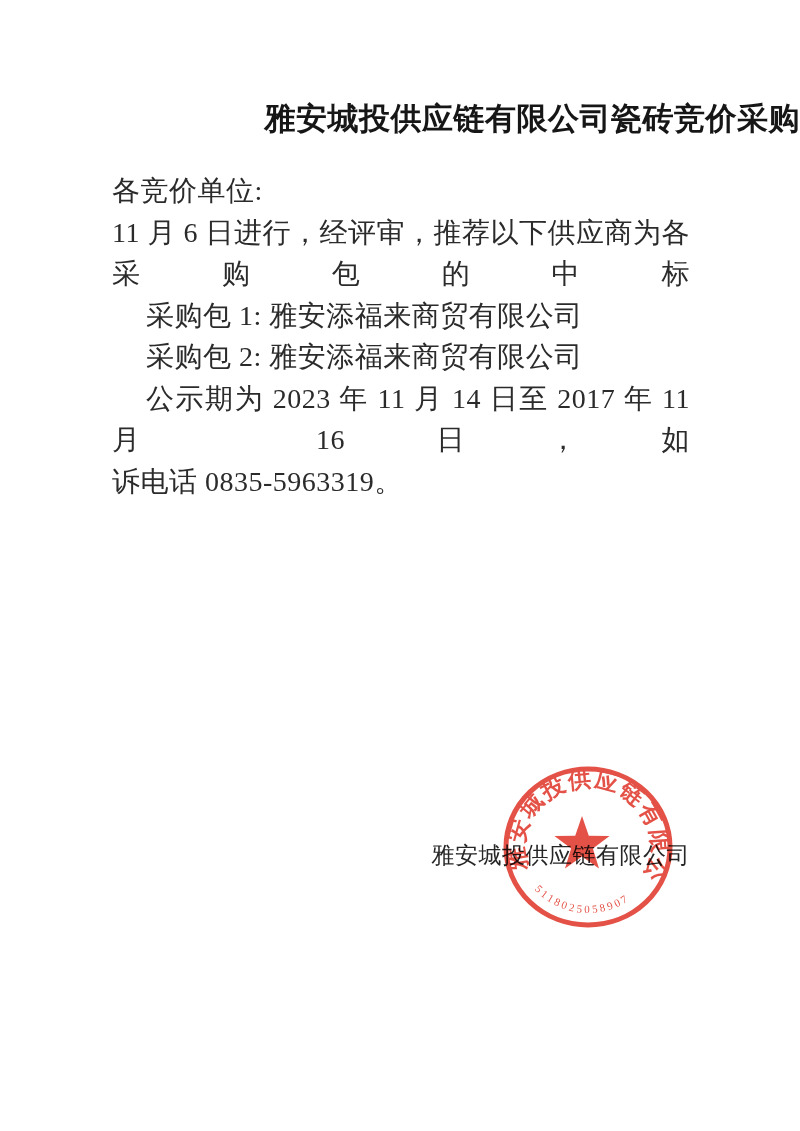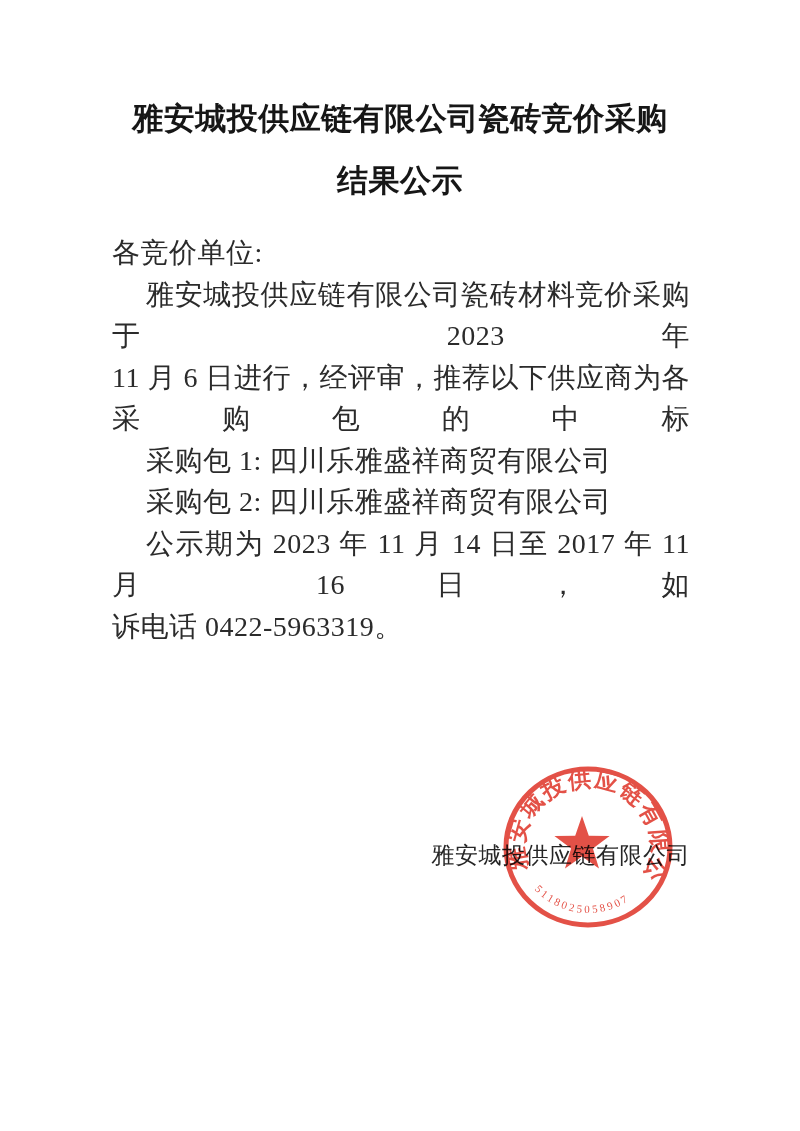--- a/index.html
+++ b/index.html
@@ -7,21 +7,21 @@
     position: relative;
     width: 800px;
     height: 1131px;
     background: #ffffff;
     overflow: hidden;
     font-family: "Liberation Serif", "DejaVu Serif", serif;
     color: #2b2b2b;
   }
   .title {
     margin: 88px 0 0 0;
-    text-align: center;
+    text-align: right;
     font-size: 31px;
     font-weight: bold;
     line-height: 62px;
     color: #161616;
     letter-spacing: 0.5px;
   }
   .doc-body {
     margin: 20px 0 0 112px;
     width: 578px;
     font-size: 28px;
@@ -58,31 +58,29 @@
   .seal .arc-name { font-size: 23px; letter-spacing: 2px; }
   .seal .arc-serial { font-size: 11px; letter-spacing: 2.6px; font-weight: normal; }
 </style>
 </head>
 <body>
 
 <div class="page">
 
   <div class="title">
     <div>雅安城投供应链有限公司瓷砖竞价采购</div>
-    <div>结果公示</div>
   </div>
 
   <div class="doc-body">
     <div class="ln">各竞价单位:</div>
-    <div class="ln ind j">雅安城投供应链有限公司瓷砖材料竞价采购于 2023 年</div>
     <div class="ln j">11 月 6 日进行，经评审，推荐以下供应商为各采购包的中标</div>
-    <div class="ln ind">采购包 1: 四川乐雅盛祥商贸有限公司</div>
-    <div class="ln ind">采购包 2: 四川乐雅盛祥商贸有限公司</div>
+    <div class="ln ind">采购包 1: 雅安添福来商贸有限公司</div>
+    <div class="ln ind">采购包 2: 雅安添福来商贸有限公司</div>
     <div class="ln ind j">公示期为 2023 年 11 月 14 日至 2017 年 11 月 16 日，如</div>
-    <div class="ln">诉电话 0422-5963319。</div>
+    <div class="ln">诉电话 0835-5963319。</div>
   </div>
 
   <div class="sig">
     <div class="sig-company">雅安城投供应链有限公司</div>
   </div>
 
   <svg class="seal" width="176" height="168" viewBox="0 0 176 168" xmlns="http://www.w3.org/2000/svg">
     <ellipse cx="88" cy="83" rx="82" ry="78" fill="none" stroke="#e0392d" stroke-width="5"></ellipse>
     <polygon fill="#e0392d" points="82,52 88.8,71.7 109.6,72 92.9,84.6 99,104.5 82,92.5 65,104.5 71.1,84.6 54.4,72 75.2,71.7"></polygon>
     <path id="seal-arc-top" d="M 29.1 106.4 A 64 60 0 1 1 146.9 106.4" fill="none" stroke="none"></path>

